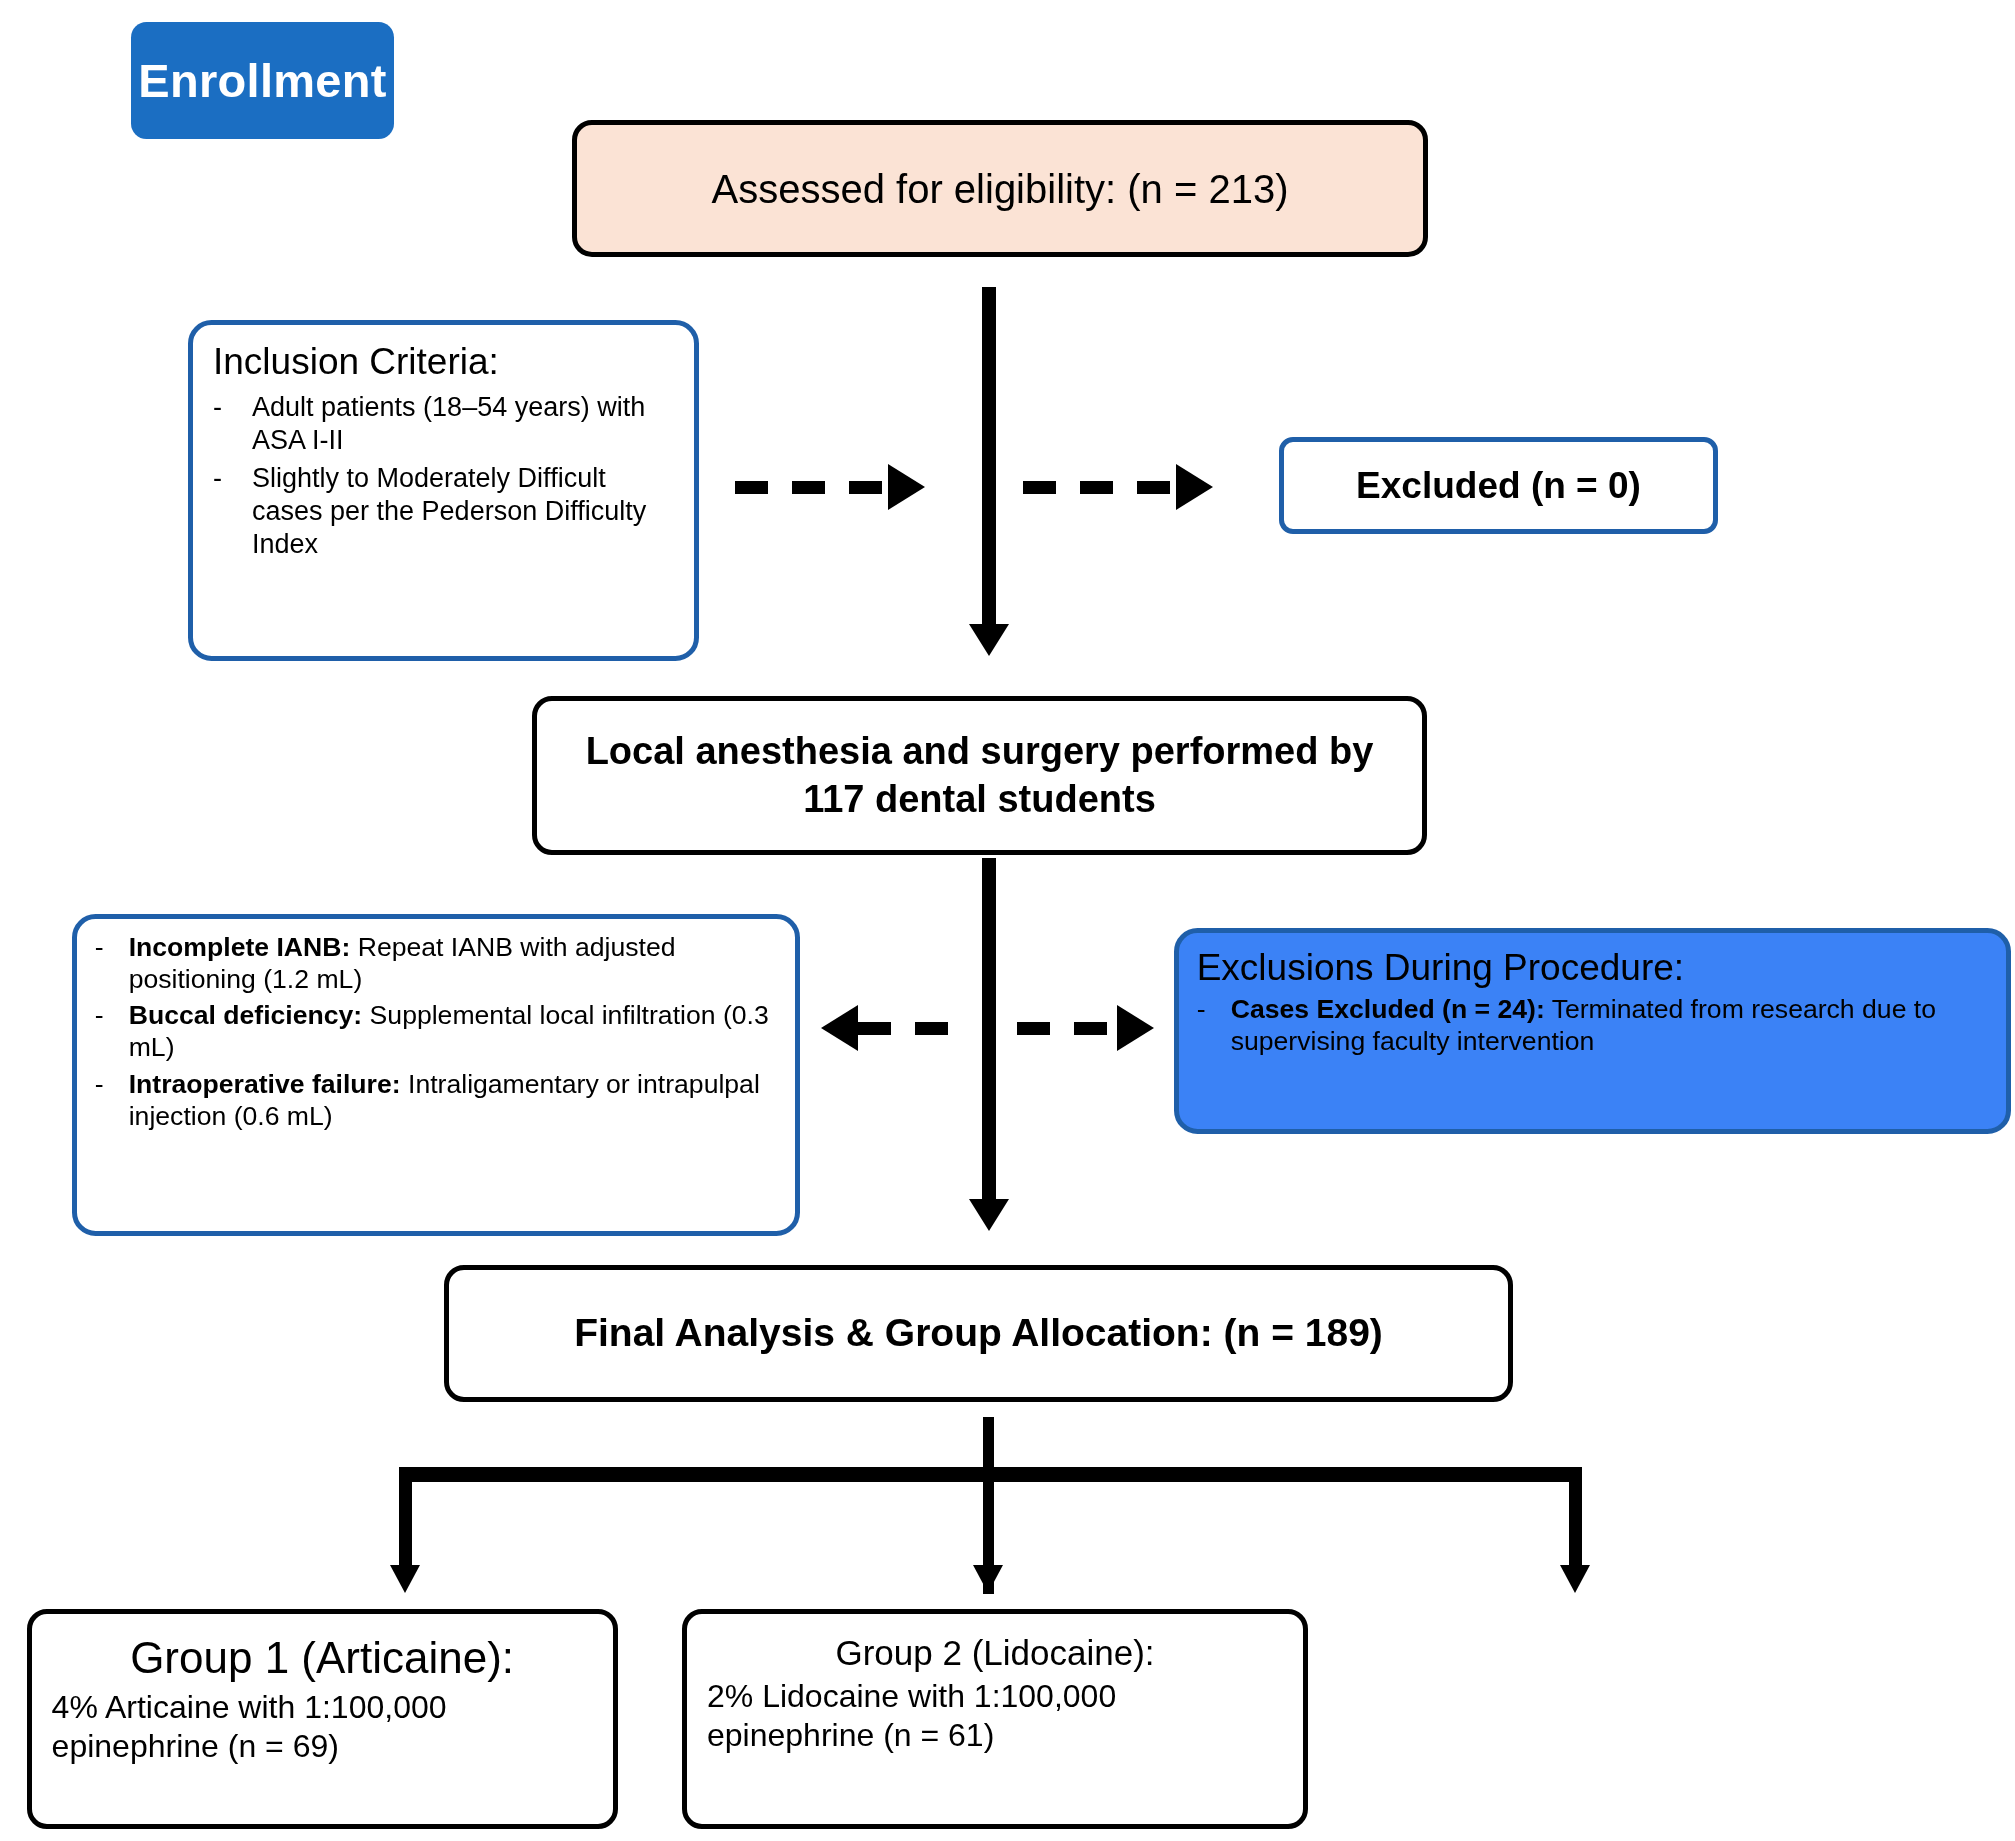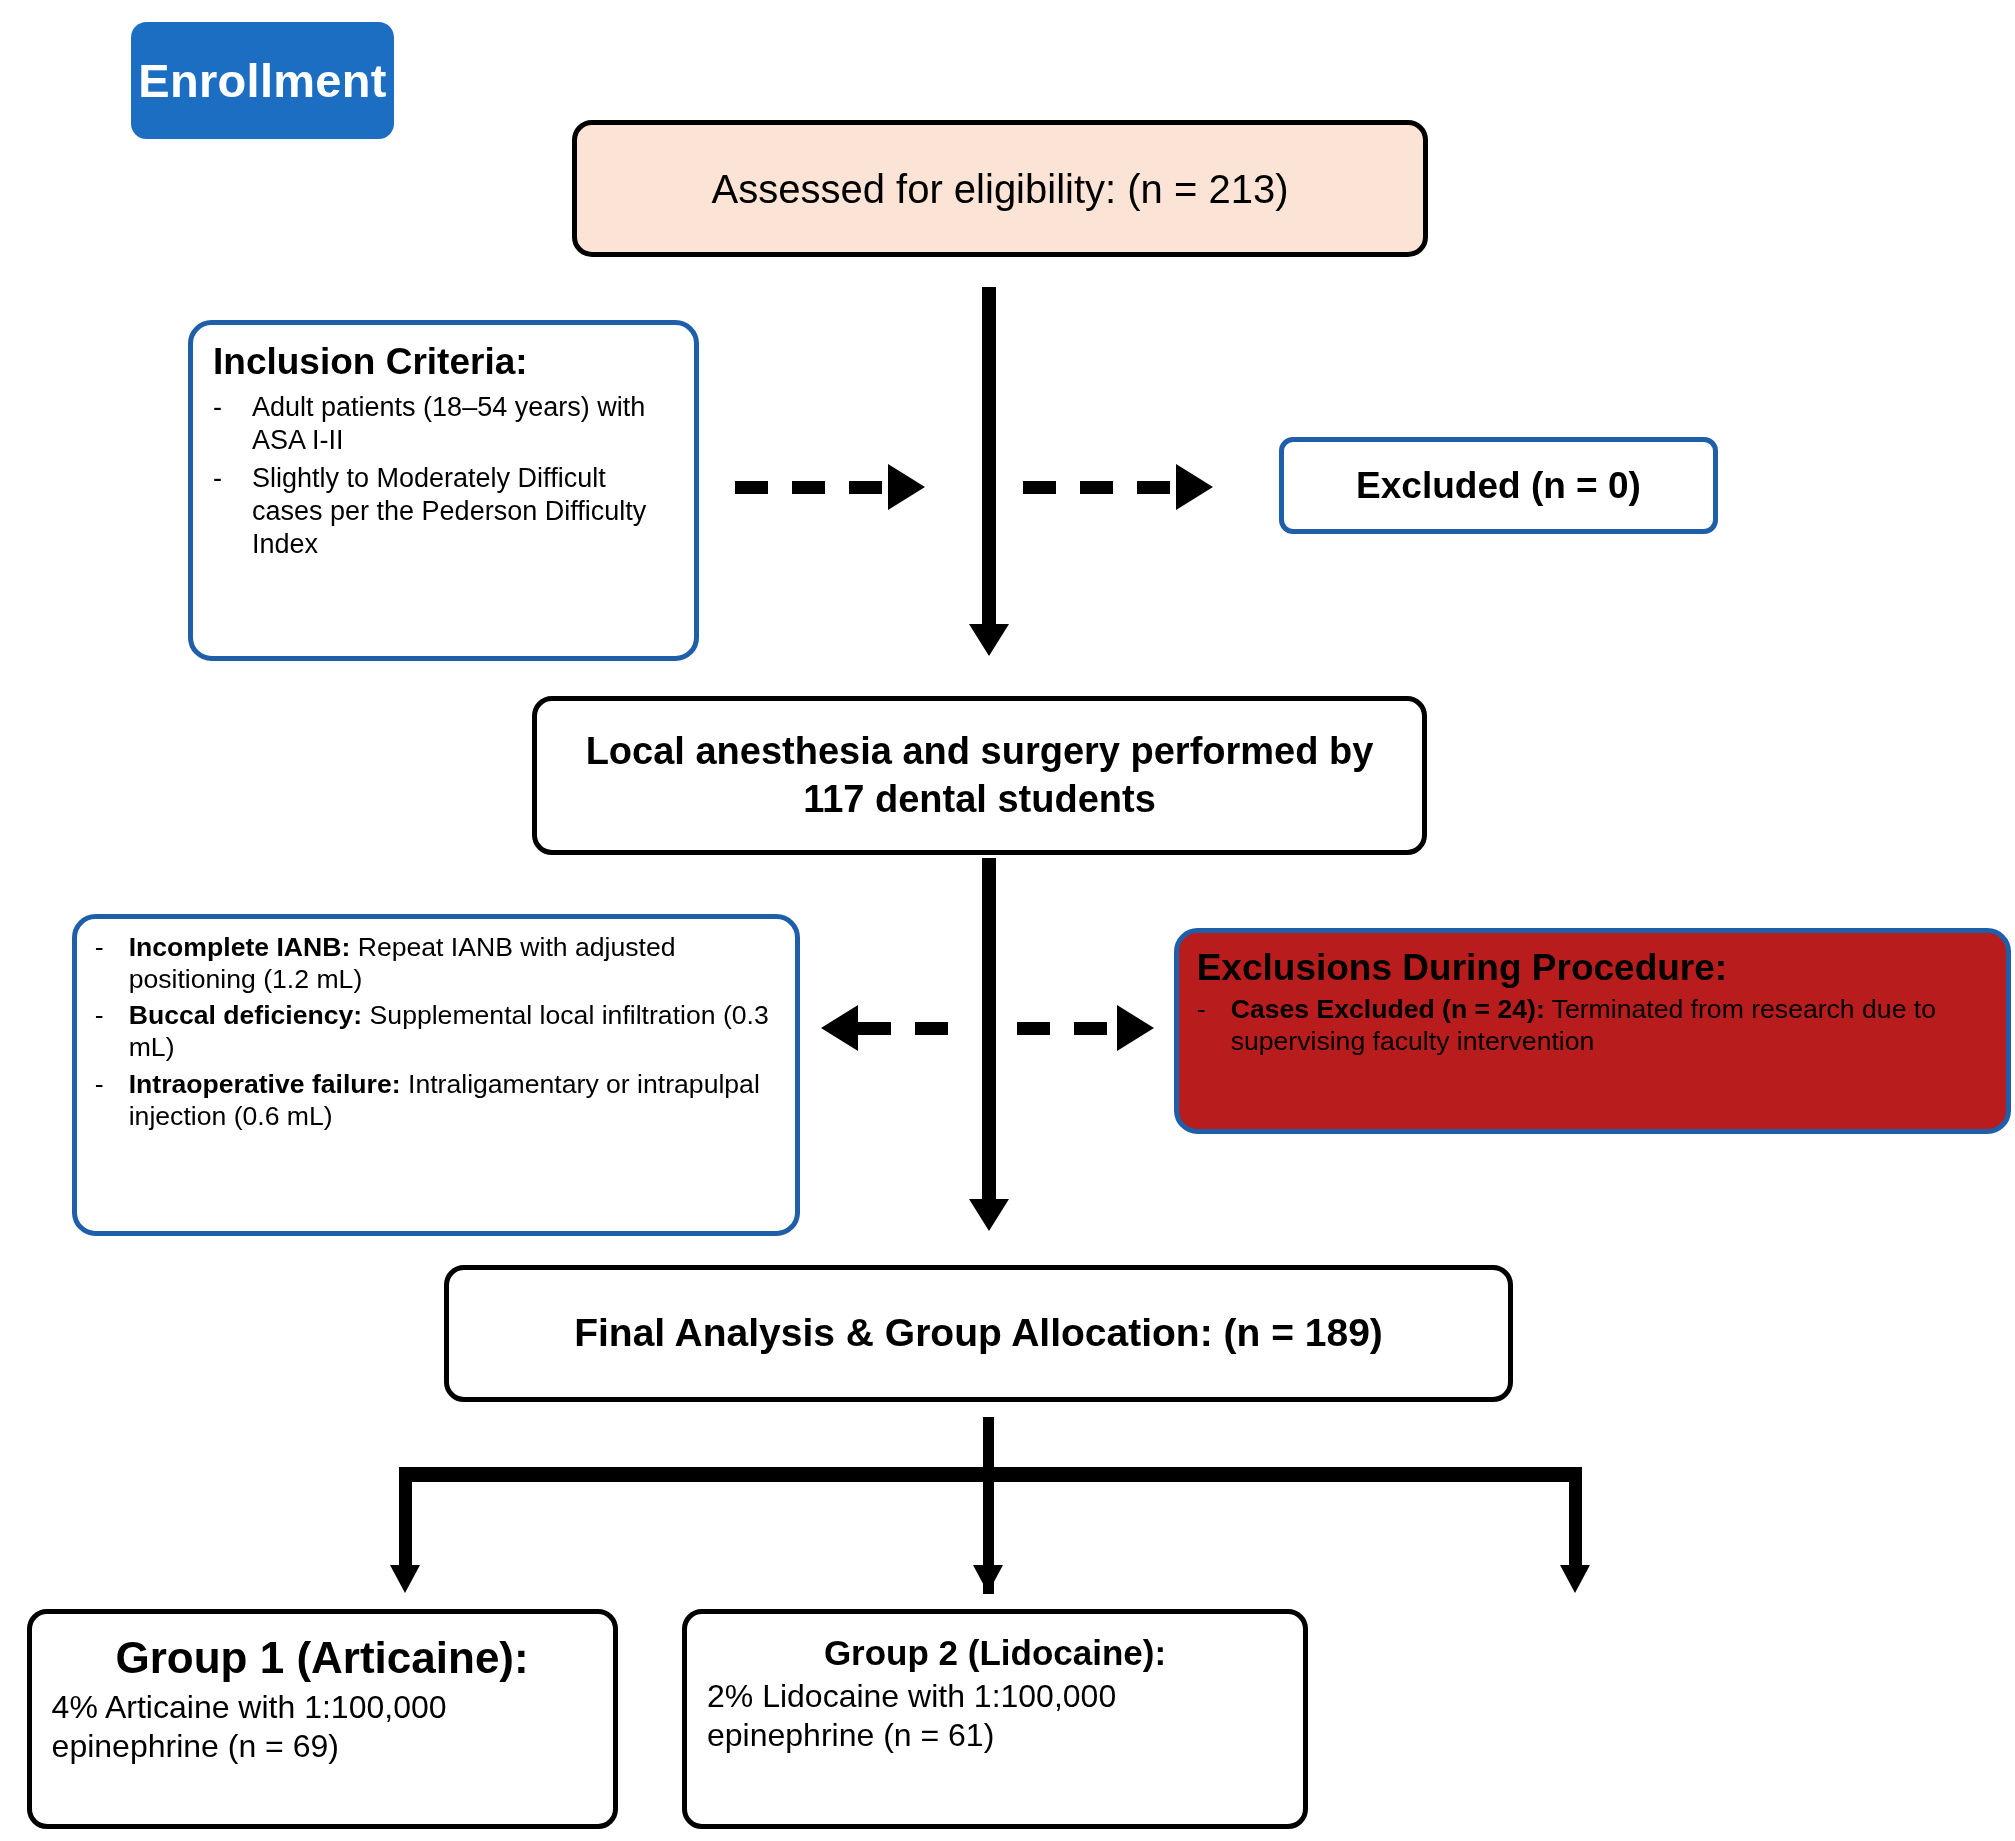--- a/index.html
+++ b/index.html
@@ -12,21 +12,21 @@
 
   .enroll-badge{
     position:absolute;background:#1B6EC2;border-radius:15.4px;
     display:flex;align-items:center;justify-content:center;
     color:#fff;font-weight:bold;letter-spacing:0.3px;
   }
 
   .ctr{display:flex;align-items:center;justify-content:center;text-align:center;}
   .pad{padding:10.6px 15.4px;}
 
-  .hdg{font-weight:bold;display:block;}
+  .hdg{font-weight:normal;display:block;}
   .ul{list-style:none;margin:0;padding:0;}
   .li{display:flex;align-items:flex-start;}
   .dash{flex:0 0 auto;font-weight:normal;}
   .litext{flex:1 1 auto;}
   .lead{font-weight:bold;}
 
   
   .vline{position:absolute;background:#000;}
   .hline{position:absolute;background:#000;}
   .arrowdown{position:absolute;width:0;height:0;border-left:20px solid transparent;border-right:20px solid transparent;border-top:32px solid #000;}
@@ -105,21 +105,21 @@
       </ul>
     </div>
   </div>
 
   <div class="dashline" style="left:858px;top:1022px;width:100px;"></div>
   <div class="arrowleft" style="left:821px;top:1005px;"></div>
 
   <div class="dashline" style="left:1017px;top:1022px;width:100px;"></div>
   <div class="arrowright" style="left:1117px;top:1005px;"></div>
 
-  <div class="box b-blue" style="left:1174px;top:928px;width:837px;height:206px;background:#b91c1c;">
+  <div class="box b-blue" style="left:1174px;top:928px;width:837px;height:206px;background:#3b82f6;">
     <div style="padding:13px 17.7px;">
       <span class="hdg" style="font-size:37px;line-height:1.18;margin-bottom:4.7px;">Exclusions During Procedure:</span>
       <ul class="ul">
         <li class="li" style="font-size:26.6px;line-height:1.2;margin-top:3.5px;">
           <span class="dash" style="width:34px;">-</span>
           <span class="litext"><span class="lead">Cases Excluded (n = 24):</span><span> Terminated from research due to supervising faculty intervention</span></span>
         </li>
       </ul>
     </div>
   </div>

